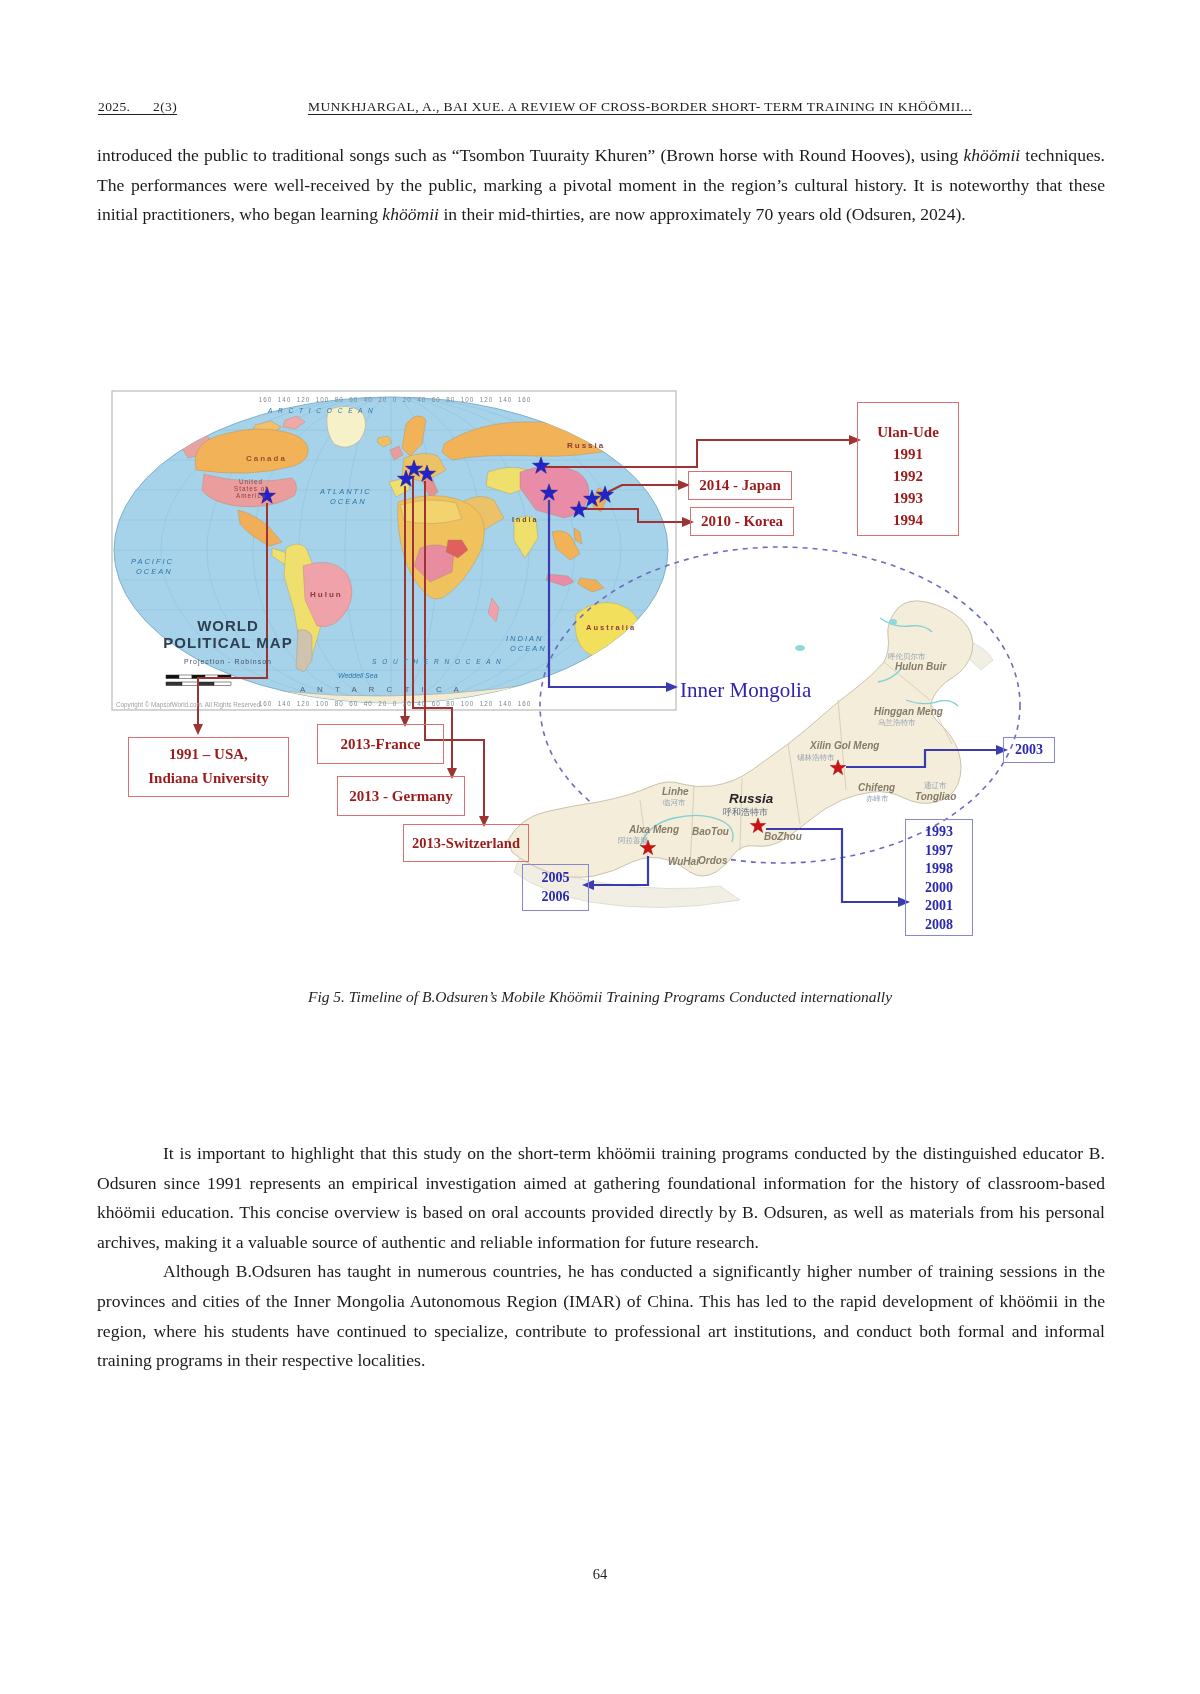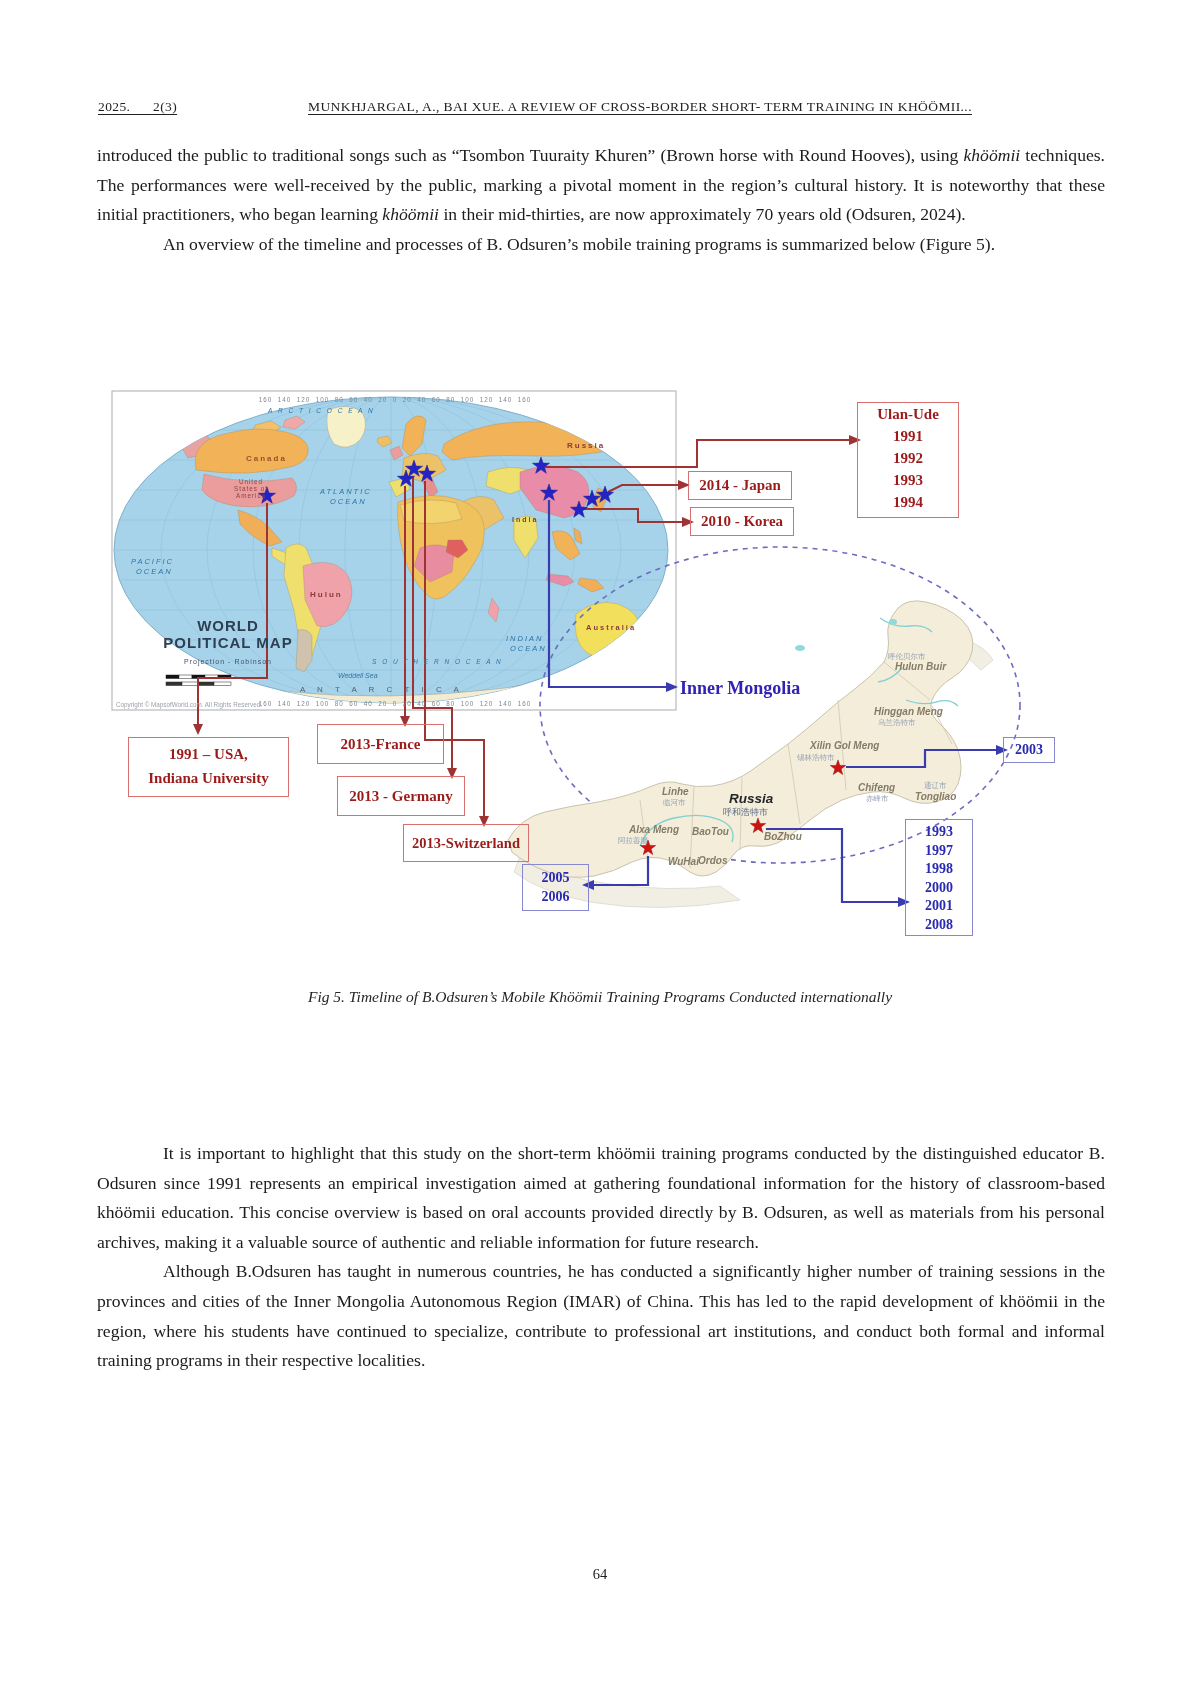--- a/index.html
+++ b/index.html
@@ -12,21 +12,21 @@
   
   .body-text{width:1008px;font-size:17.6px;line-height:29.6px;text-align:justify;color:#1b1b1b;}
   .body-text p{margin:0;}
   .indent{text-indent:66px;}
   
   .rbox{border:1.6px solid #d97070;color:#9b1b1b;font-weight:bold;text-align:center;
         font-size:15px;background:transparent;}
   .bbox{border:1.6px solid #8888cf;color:#2a2ab0;font-weight:bold;text-align:center;
         font-size:14px;background:transparent;}
   .rbox div,.bbox div{pointer-events:none;}
-  .im-label{color:#2f22b4;font-weight:bold;font-size:18px;}
+  .im-label{color:#2f22b4;font-weight:normal;font-size:21px;}
   
   .wm-title{color:#2f3f52;font-weight:bold;font-family:"Liberation Sans",sans-serif;letter-spacing:1px;}
   .wm-ocean{color:#2f74a8;font-style:italic;letter-spacing:2px;font-size:7.5px;font-family:"Liberation Sans",sans-serif;}
   .wm-country{color:#94542a;font-weight:bold;letter-spacing:2px;font-size:8px;font-family:"Liberation Sans",sans-serif;}
   .wm-tiny{color:#7b8894;font-size:6.3px;letter-spacing:1px;font-family:"Liberation Sans",sans-serif;white-space:pre;}
   .wm-ant{color:#55606a;font-size:8px;letter-spacing:5px;font-family:"Liberation Sans",sans-serif;}
   
   .imp{color:#857b66;font-style:italic;font-weight:bold;font-size:10px;font-family:"Liberation Sans",sans-serif;white-space:nowrap;}
   .imp-zh{color:#97a2b4;font-size:7.5px;font-style:normal;font-weight:normal;white-space:nowrap;font-family:"Liberation Sans",sans-serif;}
   .imp-city{color:#26262a;font-style:italic;font-weight:bold;font-size:13.5px;font-family:"Liberation Sans",sans-serif;white-space:nowrap;}
@@ -38,21 +38,20 @@
 </head>
 <body>
 
 <div class="page">
 
   <div class="abs hdr hdr-issue" style="left:98px;top:99px;">2025.      2(3)</div>
   <div class="abs hdr" style="left:240px;top:99px;width:800px;text-align:center;">MUNKHJARGAL, A., BAI XUE. A REVIEW OF CROSS-BORDER SHORT- TERM TRAINING IN KHÖÖMII...</div>
 
   <div class="abs body-text" style="left:97px;top:141px;">
     <p><span>introduced the public to traditional songs such as “Tsombon Tuuraity Khuren” (Brown horse with Round Hooves), using </span><i>khöömii</i><span> techniques. The performances were well-received by the public, marking a pivotal moment in the region’s cultural history. It is noteworthy that these initial practitioners, who began learning </span><i>khöömii</i><span> in their mid-thirties, are now approximately 70 years old (Odsuren, 2024).</span></p>
-    <p class="indent">An overview of the timeline and processes of B. Odsuren’s mobile training programs is summarized below (Figure 5).</p>
   </div>
 
   <svg class="abs" style="left:0;top:0;" width="1200" height="1694" viewBox="0 0 1200 1694">
     <defs>
       <clipPath id="oceanClip">
           <ellipse cx="391" cy="550" rx="277" ry="153"></ellipse>
         </clipPath>
       <polygon id="star" points="0,-9 2.12,-2.91 8.56,-2.78 3.42,1.11 5.29,7.28 0,3.6 -5.29,7.28 -3.42,1.11 -8.56,-2.78 -2.12,-2.91"></polygon>
     </defs>
 
@@ -222,21 +221,21 @@
   <div class="abs wm-country" style="left:586px;top:623px;color:#8a3a3a;font-size:7.5px;">Australia</div>
   <div class="abs wm-title" style="left:163px;top:617px;width:130px;text-align:center;font-size:15px;">WORLD</div>
   <div class="abs wm-title" style="left:148px;top:634px;width:160px;text-align:center;font-size:15px;">POLITICAL MAP</div>
   <div class="abs wm-tiny" style="left:168px;top:658px;width:120px;text-align:center;color:#44506a;font-size:7px;">Projection - Robinson</div>
   <div class="abs wm-ocean" style="left:372px;top:658px;font-size:6.5px;">S O U T H E R N   O C E A N</div>
   <div class="abs wm-ocean" style="left:338px;top:672px;font-size:7px;letter-spacing:0;">Weddell Sea</div>
   <div class="abs wm-ant" style="left:300px;top:685px;">A N T A R C T I C A</div>
   <div class="abs wm-tiny" style="left:235px;top:700px;width:320px;text-align:center;">160  140  120  100  80  60  40  20  0  20  40  60  80  100  120  140  160</div>
   <div class="abs wm-tiny" style="left:116px;top:701px;letter-spacing:0;color:#9aa0a8;">Copyright © MapsofWorld.com. All Rights Reserved.</div>
 
-  <div class="abs rbox" style="left:857px;top:402px;width:100px;height:114px;line-height:22px;padding-top:0;">
+  <div class="abs rbox" style="left:857px;top:402px;width:100px;height:114px;line-height:22px;padding-top:18px;">
     <div>Ulan-Ude</div>
     <div>1991</div>
     <div>1992</div>
     <div>1993</div>
     <div>1994</div>
   </div>
   <div class="abs rbox" style="left:688px;top:471px;width:102px;height:27px;line-height:27px;">2014 - Japan</div>
   <div class="abs rbox" style="left:690px;top:507px;width:102px;height:27px;line-height:27px;">2010 - Korea</div>
   <div class="abs rbox" style="left:128px;top:737px;width:159px;height:54px;line-height:24px;padding-top:4px;">
     <div>1991 – USA,</div>

